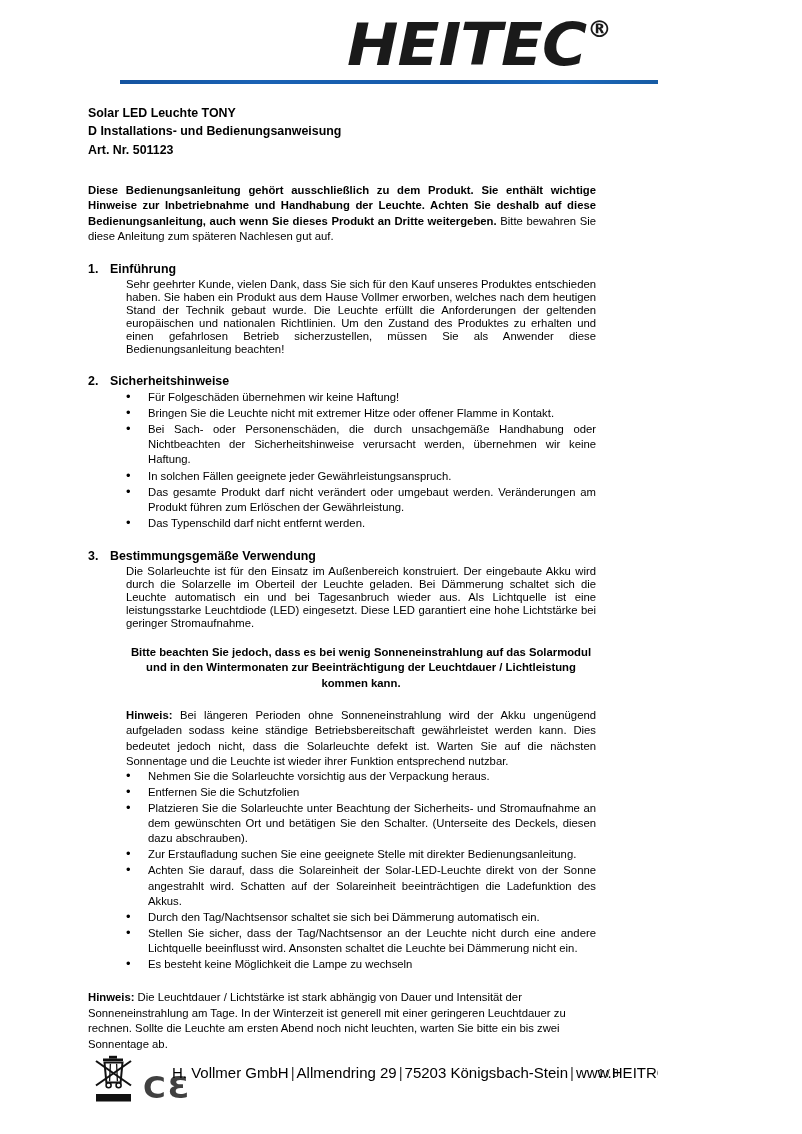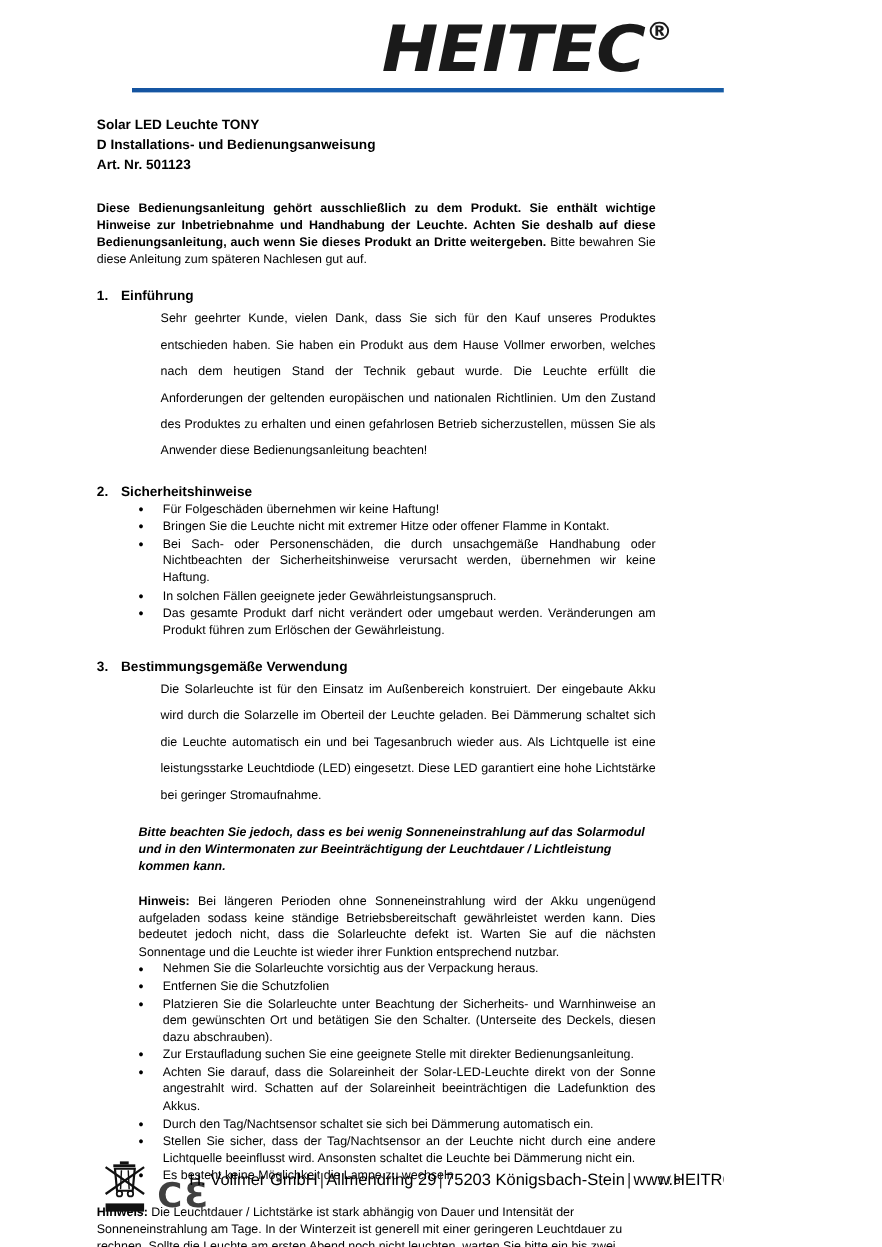--- a/index.html
+++ b/index.html
@@ -83,23 +83,23 @@
     margin: 17px 0 1px 0;
     padding: 0;
     line-height: 16px;
   }
   h2.section .num {
     display: inline-block;
     width: 22px;
   }
 
   p.para {
-    margin: 0 0 0 58px;
-    text-align: justify;
-    line-height: 24px;
+    margin: 0 0 0 38px;
+    text-align: justify;
+    line-height: 13px;
   }
 
   ul.bullets {
     margin: 0 0 0 0;
     padding: 0 0 0 60px;
     list-style: none;
   }
   ul.bullets li {
     position: relative;
     text-align: justify;
@@ -111,23 +111,22 @@
     position: absolute;
     left: -22px;
     top: -1px;
     font-size: 13px;
   }
   ul.bullets li.nojust { text-align: left; }
 
   p.bolditalic {
     margin: 15px 0 0 38px;
     font-weight: bold;
-    font-style: italic;
     line-height: 15.4px;
-    text-align: left;
+    text-align: center;
   }
   p.hinweis {
     margin: 17px 0 0 38px;
     text-align: justify;
     line-height: 15.2px;
   }
   p.hinweis b { font-weight: bold; }
 
   p.hinweis-bottom {
     margin: 18px 0 0 0;
@@ -212,31 +211,32 @@
     <h2 class="section"><span class="num">1.</span><span>Einführung</span></h2>
     <p class="para">Sehr geehrter Kunde, vielen Dank, dass Sie sich für den Kauf unseres Produktes entschieden haben. Sie haben ein Produkt aus dem Hause Vollmer erworben, welches nach dem heutigen Stand der Technik gebaut wurde. Die Leuchte erfüllt die Anforderungen der geltenden europäischen und nationalen Richtlinien. Um den Zustand des Produktes zu erhalten und einen gefahrlosen Betrieb sicherzustellen, müssen Sie als Anwender diese Bedienungsanleitung beachten!</p>
 
     <h2 class="section"><span class="num">2.</span><span>Sicherheitshinweise</span></h2>
     <ul class="bullets">
       <li class="nojust">Für Folgeschäden übernehmen wir keine Haftung!</li>
       <li class="nojust">Bringen Sie die Leuchte nicht mit extremer Hitze oder offener Flamme in Kontakt.</li>
       <li>Bei Sach- oder Personenschäden, die durch unsachgemäße Handhabung oder Nichtbeachten der Sicherheitshinweise verursacht werden, übernehmen wir keine Haftung.</li>
       <li class="nojust">In solchen Fällen geeignete jeder Gewährleistungsanspruch.</li>
       <li>Das gesamte Produkt darf nicht verändert oder umgebaut werden. Veränderungen am Produkt führen zum Erlöschen der Gewährleistung.</li>
+      <li class="nojust">Das Typenschild darf nicht entfernt werden.</li>
     </ul>
 
     <h2 class="section"><span class="num">3.</span><span>Bestimmungsgemäße Verwendung</span></h2>
     <p class="para">Die Solarleuchte ist für den Einsatz im Außenbereich konstruiert. Der eingebaute Akku wird durch die Solarzelle im Oberteil der Leuchte geladen. Bei Dämmerung schaltet sich die Leuchte automatisch ein und bei Tagesanbruch wieder aus. Als Lichtquelle ist eine leistungsstarke Leuchtdiode (LED) eingesetzt.  Diese LED garantiert eine hohe Lichtstärke bei geringer Stromaufnahme.</p>
     <p class="bolditalic">Bitte beachten Sie jedoch, dass es bei wenig Sonneneinstrahlung auf das Solarmodul und in den Wintermonaten zur Beeinträchtigung der Leuchtdauer / Lichtleistung kommen kann.</p>
     <p class="hinweis"><b>Hinweis:</b><span> Bei längeren Perioden ohne Sonneneinstrahlung wird der Akku ungenügend aufgeladen sodass keine ständige Betriebsbereitschaft gewährleistet werden kann. Dies bedeutet jedoch nicht, dass die Solarleuchte defekt ist. Warten Sie auf die nächsten Sonnentage und die Leuchte ist wieder ihrer Funktion entsprechend nutzbar.</span></p>
 
     <ul class="bullets">
       <li class="nojust">Nehmen Sie die Solarleuchte vorsichtig aus der Verpackung heraus.</li>
       <li class="nojust">Entfernen Sie die Schutzfolien</li>
-      <li>Platzieren Sie die Solarleuchte unter Beachtung der Sicherheits- und Warnhinweise an dem gewünschten Ort und betätigen Sie den Schalter. (Unterseite des Deckels, diesen dazu abschrauben).</li>
+      <li>Platzieren Sie die Solarleuchte unter Beachtung der Sicherheits- und Stromaufnahme an dem gewünschten Ort und betätigen Sie den Schalter. (Unterseite des Deckels, diesen dazu abschrauben).</li>
       <li class="nojust">Zur Erstaufladung suchen Sie eine geeignete Stelle mit direkter Bedienungsanleitung.</li>
       <li>Achten Sie darauf, dass die Solareinheit der Solar-LED-Leuchte direkt von der Sonne angestrahlt wird. Schatten auf der Solareinheit beeinträchtigen die Ladefunktion des Akkus.</li>
       <li class="nojust">Durch den Tag/Nachtsensor schaltet sie sich bei Dämmerung automatisch ein.</li>
       <li>Stellen Sie sicher, dass der Tag/Nachtsensor an der Leuchte nicht durch eine andere Lichtquelle beeinflusst wird. Ansonsten schaltet die Leuchte bei Dämmerung nicht ein.</li>
       <li class="nojust">Es besteht keine Möglichkeit die Lampe zu wechseln</li>
     </ul>
 
     <p class="hinweis-bottom"><b>Hinweis:</b><span> Die Leuchtdauer / Lichtstärke ist stark abhängig von Dauer und Intensität der Sonneneinstrahlung am Tage. In der Winterzeit ist generell mit einer geringeren Leuchtdauer zu rechnen. Sollte die Leuchte am ersten Abend noch nicht leuchten, warten Sie bitte ein bis zwei Sonnentage ab.</span></p>
 
   </div>

